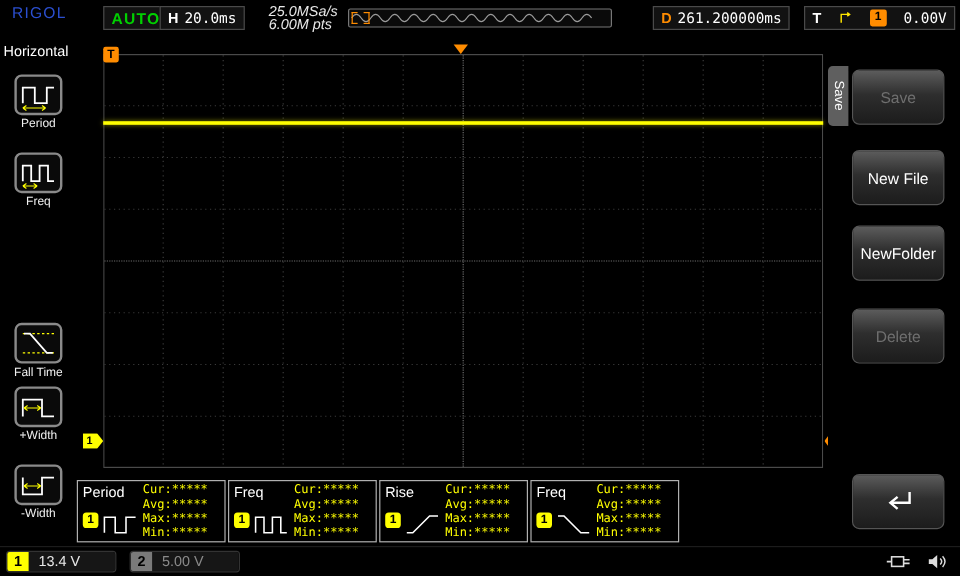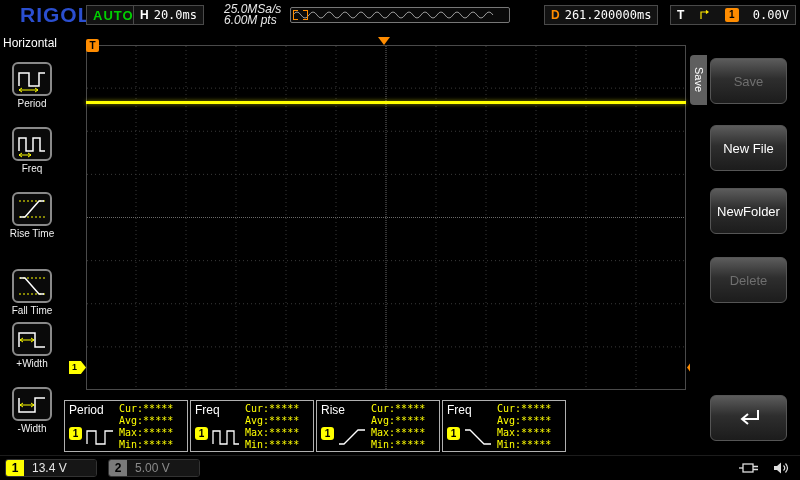--- a/index.html
+++ b/index.html
@@ -3,21 +3,21 @@
 <meta charset="utf-8">
 <style>
   * { margin:0; padding:0; box-sizing:border-box; }
   :root { --ch1:#ffff00; --trig:#ff8c00; --logo:#2b4fd0; --green:#00d000; }
   body { background:#111; font-family:"Liberation Sans", sans-serif; }
   .scope { position:relative; width:800px; height:480px; background:#000; overflow:hidden; }
   .mono { font-family:"DejaVu Sans Mono", monospace; }
 
   
   .topbar { position:absolute; left:0; top:0; width:800px; height:30px; background:#000; }
-  .logo { position:absolute; left:20px; top:3px; font-size:21px; font-weight:bold; color:var(--logo); letter-spacing:1px; }
+  .logo { position:absolute; left:10px; top:3px; font-size:13px; font-weight:normal; color:var(--logo); letter-spacing:1px; }
   .tb-box { position:absolute; top:5px; height:20px; display:inline-flex; align-items:center; gap:5px;
             border:1px solid #4a4a4a; background:#121212; border-radius:0; padding:0 6px; font-size:12px; color:#fff; }
   .auto-box { left:86px; color:var(--green); font-weight:bold; letter-spacing:1px; font-size:13px; }
   .h-box { left:133px; }
   .h-letter { font-weight:bold; }
   .sample { position:absolute; left:224px; top:4px; font-size:12px; line-height:11px; color:#e8e8e8;font-style:italic; }
   .preview { position:absolute; left:290px; top:7px; width:220px; height:16px; border:1px solid #777;
              background:#0a0a0a; border-radius:2px; }
   .mem-win { position:absolute; top:2px; width:5px; height:10px; border:1px solid var(--trig); }
   .mw-l { left:2px; border-right:none; }
@@ -137,30 +137,20 @@
     <div class="lm-item" style="top:97px">
       <div class="lm-iconbox">
         <svg width="32" height="28" viewBox="0 0 32 28">
           <path d="M3 21 V8 H10 V21 H17 V8 H24 V21 H29" fill="none" stroke="#fff" stroke-width="1.5"></path>
           <path d="M3 25 h12 M3 25 l3 -2 M3 25 l3 2 M15 25 l-3 -2 M15 25 l-3 2" stroke="#ff0" stroke-width="1" fill="none"></path>
         </svg>
       </div>
       <div class="lm-label">Freq</div>
     </div>
 
-    <div class="lm-item" style="top:162px">
-      <div class="lm-iconbox">
-        <svg width="32" height="28" viewBox="0 0 32 28">
-          <path d="M3 6 H29" stroke="#ff0" stroke-width="1" stroke-dasharray="2 2"></path>
-          <path d="M3 22 H29" stroke="#ff0" stroke-width="1" stroke-dasharray="2 2"></path>
-          <path d="M4 22 H9 L23 6 H28" fill="none" stroke="#fff" stroke-width="1.5"></path>
-        </svg>
-      </div>
-      <div class="lm-label">Rise Time</div>
-    </div>
 
     <div class="lm-item" style="top:239px">
       <div class="lm-iconbox">
         <svg width="32" height="28" viewBox="0 0 32 28">
           <path d="M3 6 H29" stroke="#ff0" stroke-width="1" stroke-dasharray="2 2"></path>
           <path d="M3 22 H29" stroke="#ff0" stroke-width="1" stroke-dasharray="2 2"></path>
           <path d="M4 6 H9 L23 22 H28" fill="none" stroke="#fff" stroke-width="1.5"></path>
         </svg>
       </div>
       <div class="lm-label">Fall Time</div>

